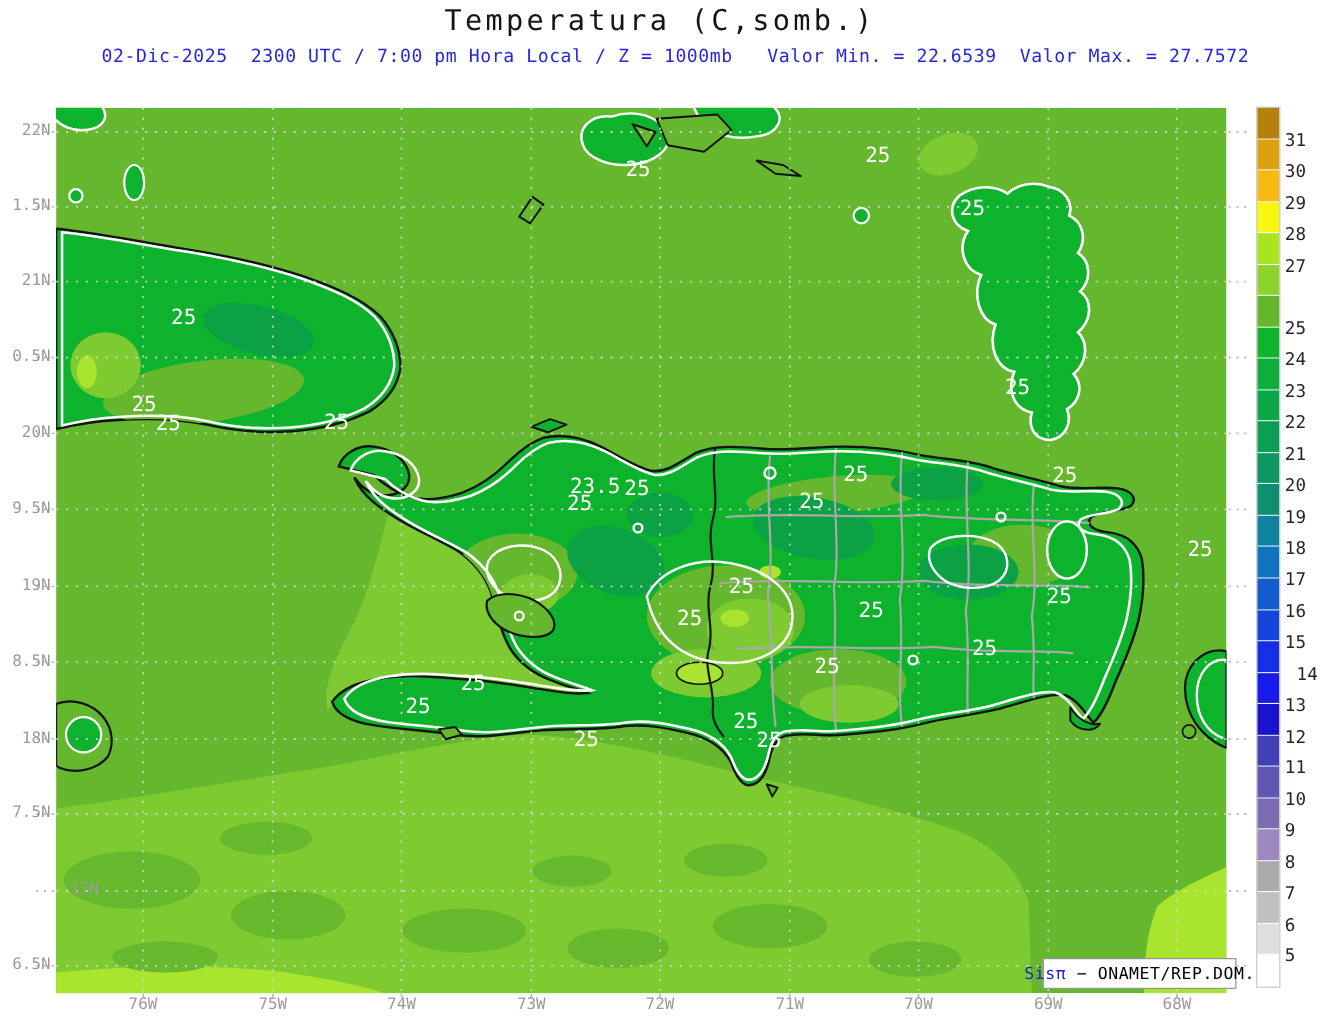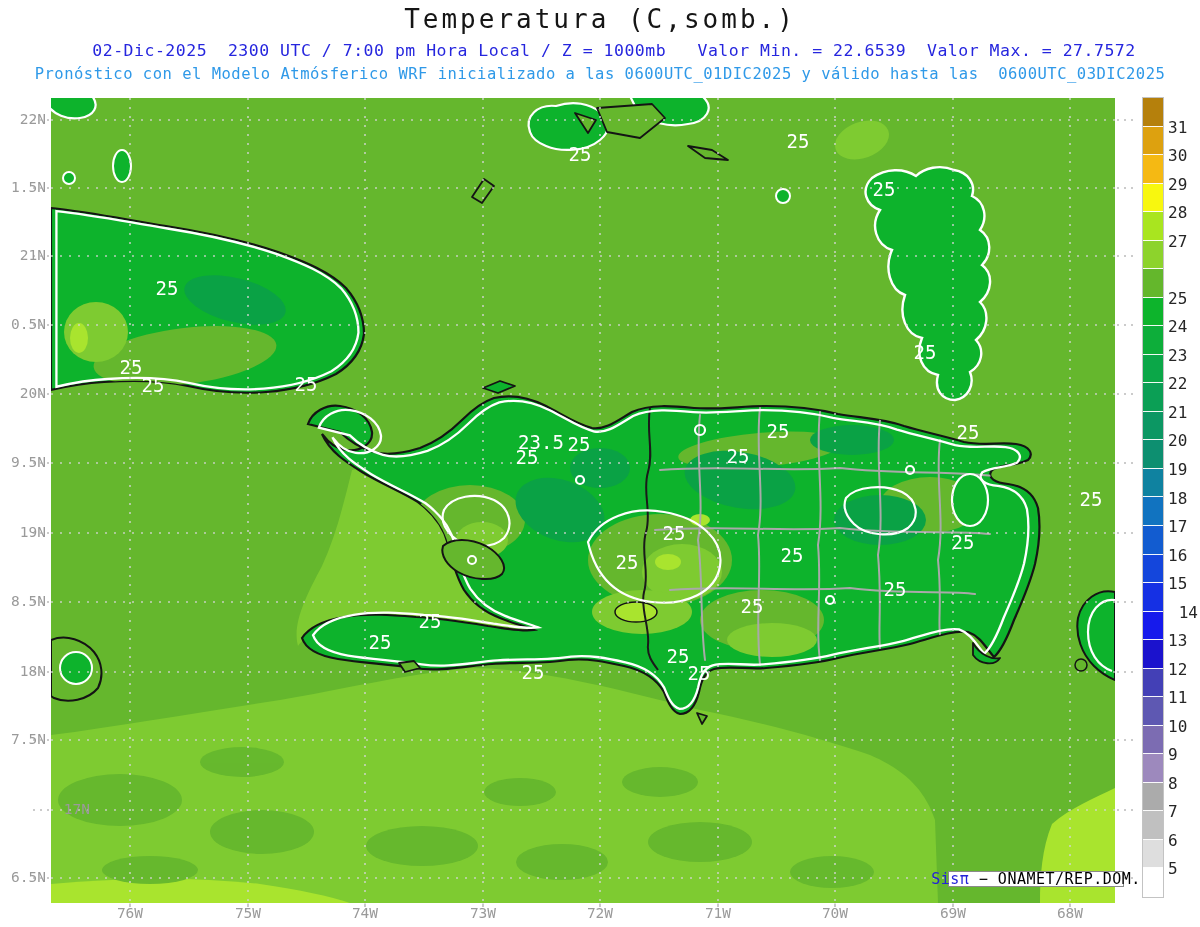--- a/index.html
+++ b/index.html
@@ -11,36 +11,35 @@
         font-size:16.5px;letter-spacing:0.5px;color:#2626DE;white-space:pre;}
   .sub2{position:absolute;top:65px;left:0;width:1200px;text-align:center;
         font-size:15.5px;letter-spacing:0.5px;color:#2F99E8;white-space:pre;}
   #map-svg{position:absolute;left:0;top:0;}
   .lat-label{position:absolute;left:0;width:46px;text-align:right;font-size:14.5px;color:#9a9a9a;}
   .lon-label{position:absolute;width:44px;text-align:center;font-size:14.5px;color:#9a9a9a;top:905px;}
   #colorbar{position:absolute;left:1143px;top:98px;width:20px;height:799px;
             outline:1px solid #c3c3c3;background:#fff;}
   .cb-band{width:20px;border-bottom:1px solid rgba(255,255,255,0.95);box-sizing:border-box;}
   .cb-label{position:absolute;left:1168px;width:30px;font-size:16px;color:#262626;}
-  #attribution{position:absolute;left:948px;top:871px;width:176px;height:16px;
+  #attribution{position:absolute;left:948px;top:871px;width:176px;height:28px;
                background:#ffffff;border:1px solid #8a8a8a;box-sizing:border-box;
                display:flex;align-items:center;justify-content:center;
                font-size:15px;letter-spacing:0.5px;white-space:pre;}
   #attribution .brand{color:#2323D8;}
   #attribution .org{color:#000000;}
   .contour-label{font-family:"DejaVu Sans Mono",monospace;fill:#ffffff;font-size:19px;}
 </style>
 </head>
 <body>
 
 <div id="page">
 
   <div class="title">Temperatura (C,somb.)</div>
   <div class="sub1">02-Dic-2025  2300 UTC / 7:00 pm Hora Local / Z = 1000mb   Valor Min. = 22.6539  Valor Max. = 27.7572</div>
-  <div class="sub2">Pronóstico con el Modelo Atmósferico WRF inicializado a las 0600UTC_01DIC2025 y válido hasta las  0600UTC_03DIC2025</div>
 
   <svg id="map-svg" width="1200" height="927" viewBox="0 0 1200 927">
     <defs>
       <clipPath id="clip-map">
           <rect x="51" y="98" width="1064" height="805"></rect>
         </clipPath>
       <path id="hisp-path" d="M 308,424 C 312,412 326,404 340,406 C 356,408 370,418 372,432 C 373,444 360,452 346,450 C 336,449 328,442 322,434 C 330,452 346,462 362,472 C 382,484 402,492 418,502 C 434,514 444,528 448,544 C 452,560 456,576 464,590 C 472,602 484,612 500,618 C 512,623 524,626 534,630 C 520,632 504,628 488,626 C 464,622 440,618 416,617 C 392,615 368,613 344,617 C 326,620 310,626 302,638 C 306,650 320,656 338,659 C 362,663 388,664 414,668 C 440,672 466,666 492,664 C 518,662 544,664 568,660 C 588,658 606,662 624,666 C 642,670 656,678 664,692 C 668,702 672,712 680,714 C 690,714 696,704 699,692 C 701,682 704,672 714,669 C 730,665 748,670 766,668 C 790,666 814,664 838,658 C 862,652 886,650 910,644 C 932,638 952,630 968,632 C 980,636 986,648 994,657 C 1002,650 1008,636 1014,620 C 1022,602 1030,584 1035,564 C 1039,546 1041,526 1038,508 C 1034,494 1024,486 1008,484 C 996,483 986,478 992,470 C 1002,464 1016,466 1028,460 C 1034,454 1030,446 1016,444 C 1000,442 982,446 964,442 C 944,436 924,432 904,426 C 882,418 860,418 838,414 C 814,408 790,406 766,406 C 742,406 718,410 694,408 C 672,406 650,404 632,412 C 618,420 606,430 592,428 C 576,424 562,414 546,406 C 530,398 512,394 494,398 C 482,402 472,410 462,420 C 450,432 436,442 420,448 C 404,453 388,456 374,452 C 360,448 348,440 340,432 Z"></path>
       <clipPath id="clip-hisp">
           <use href="#hisp-path"></use>
         </clipPath>

